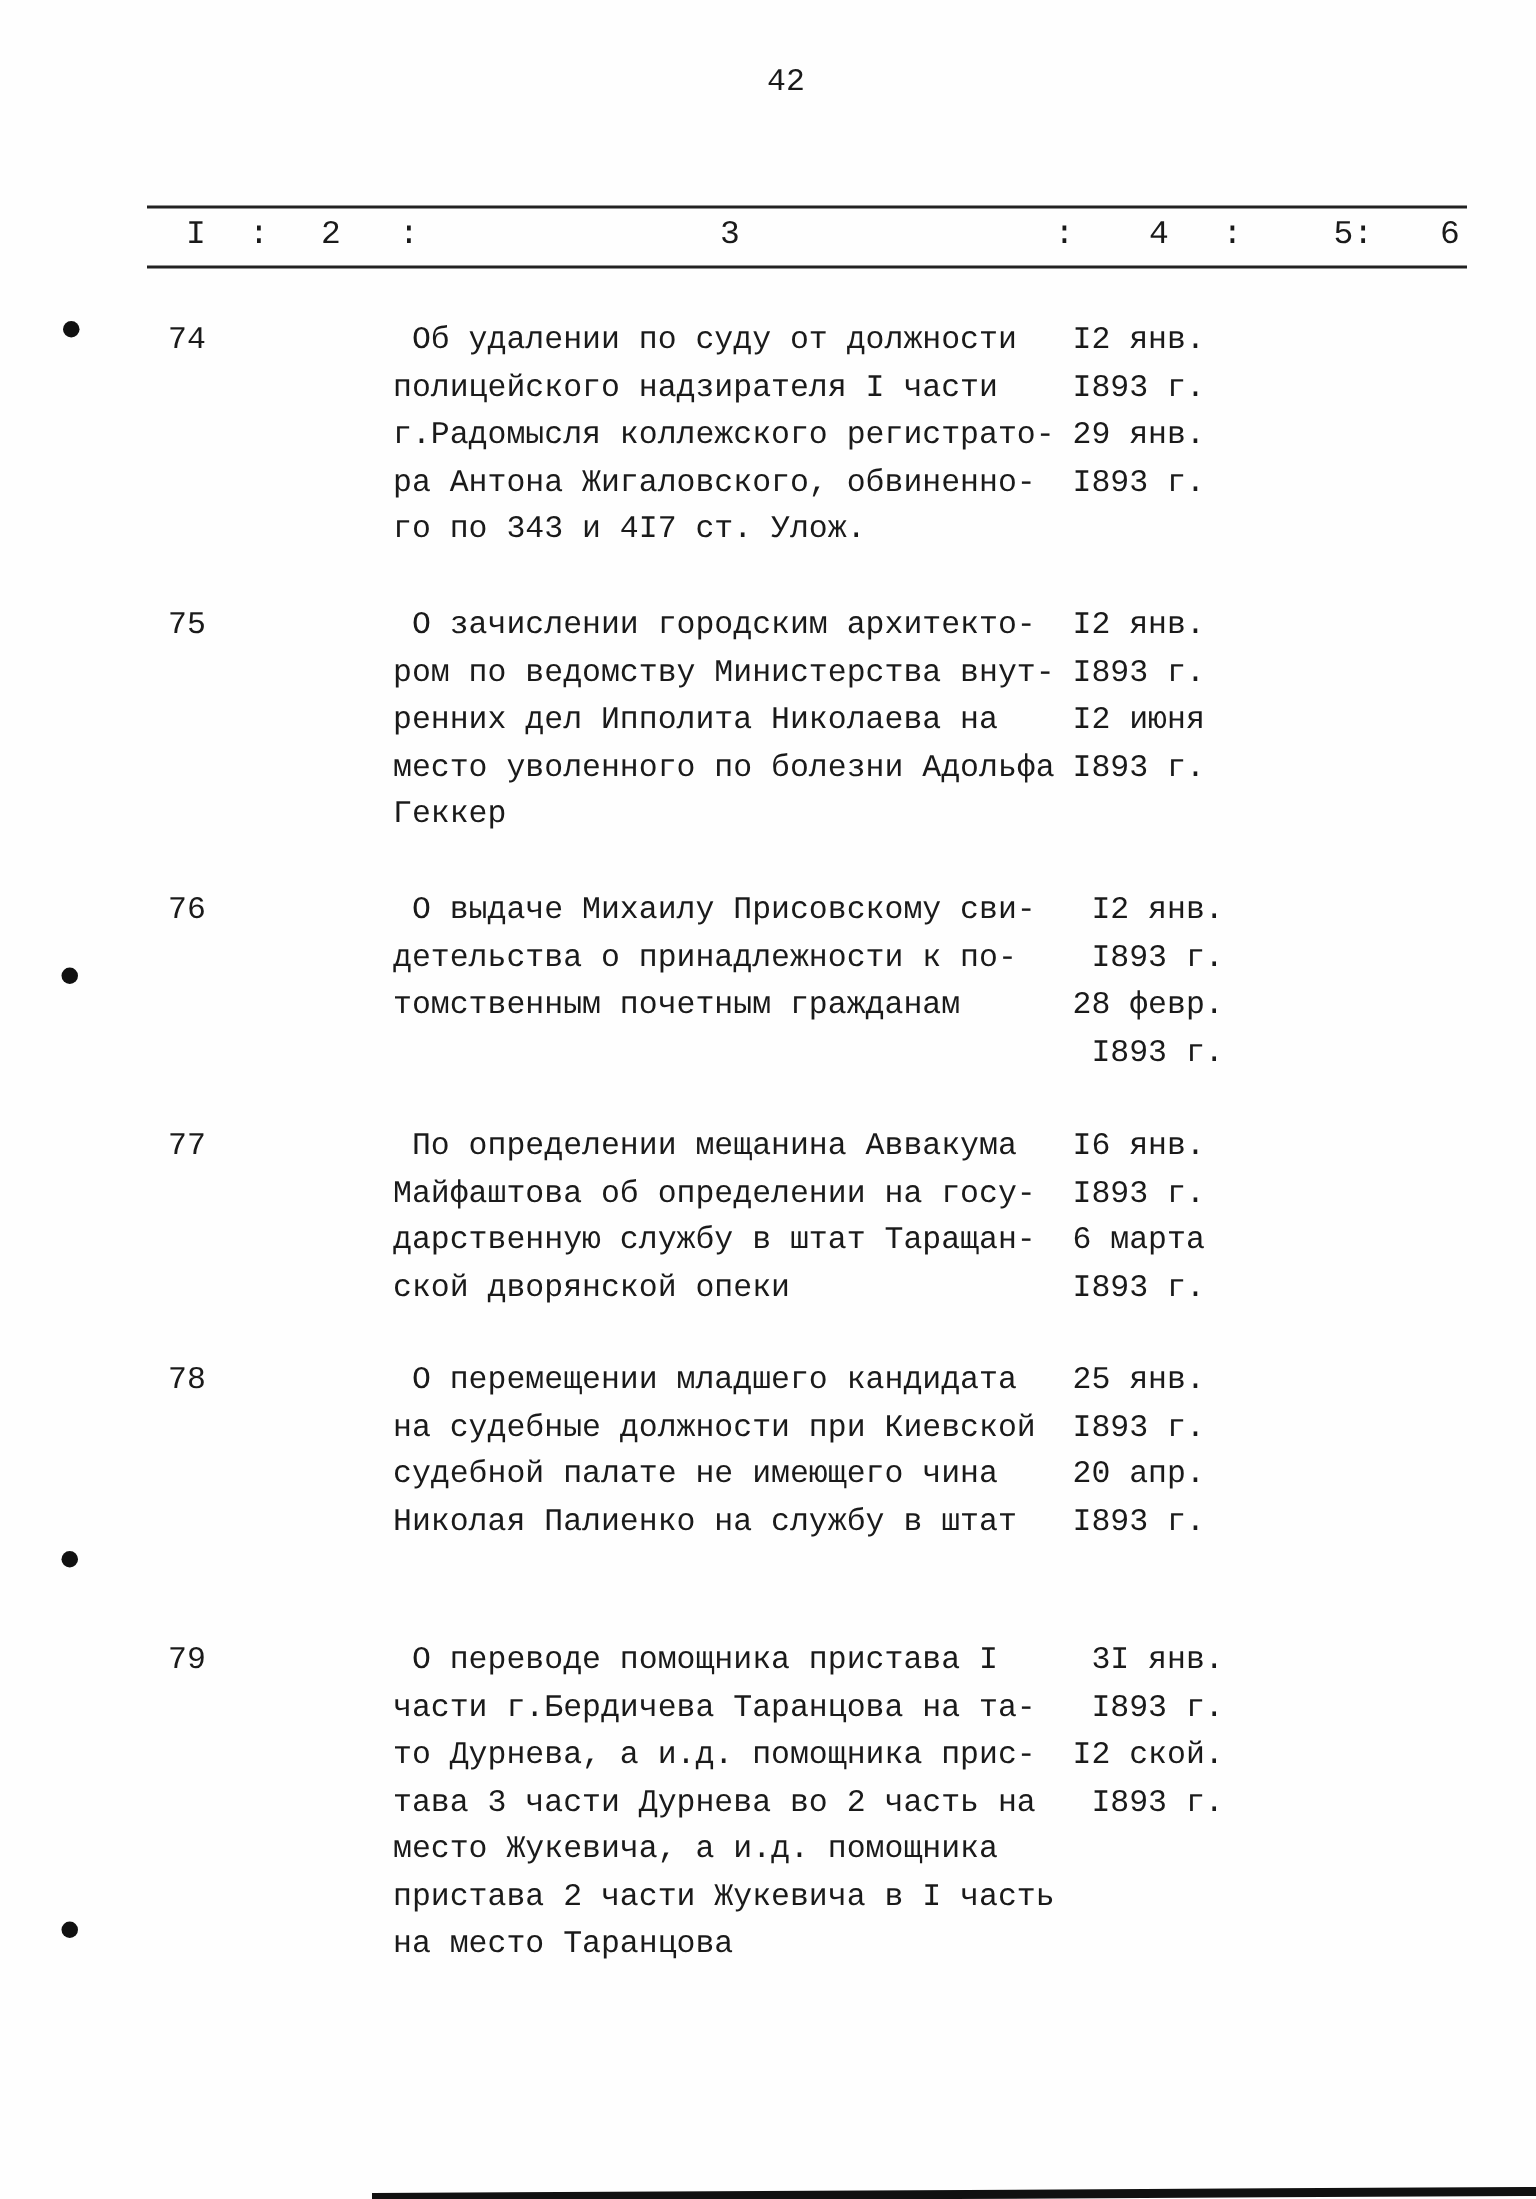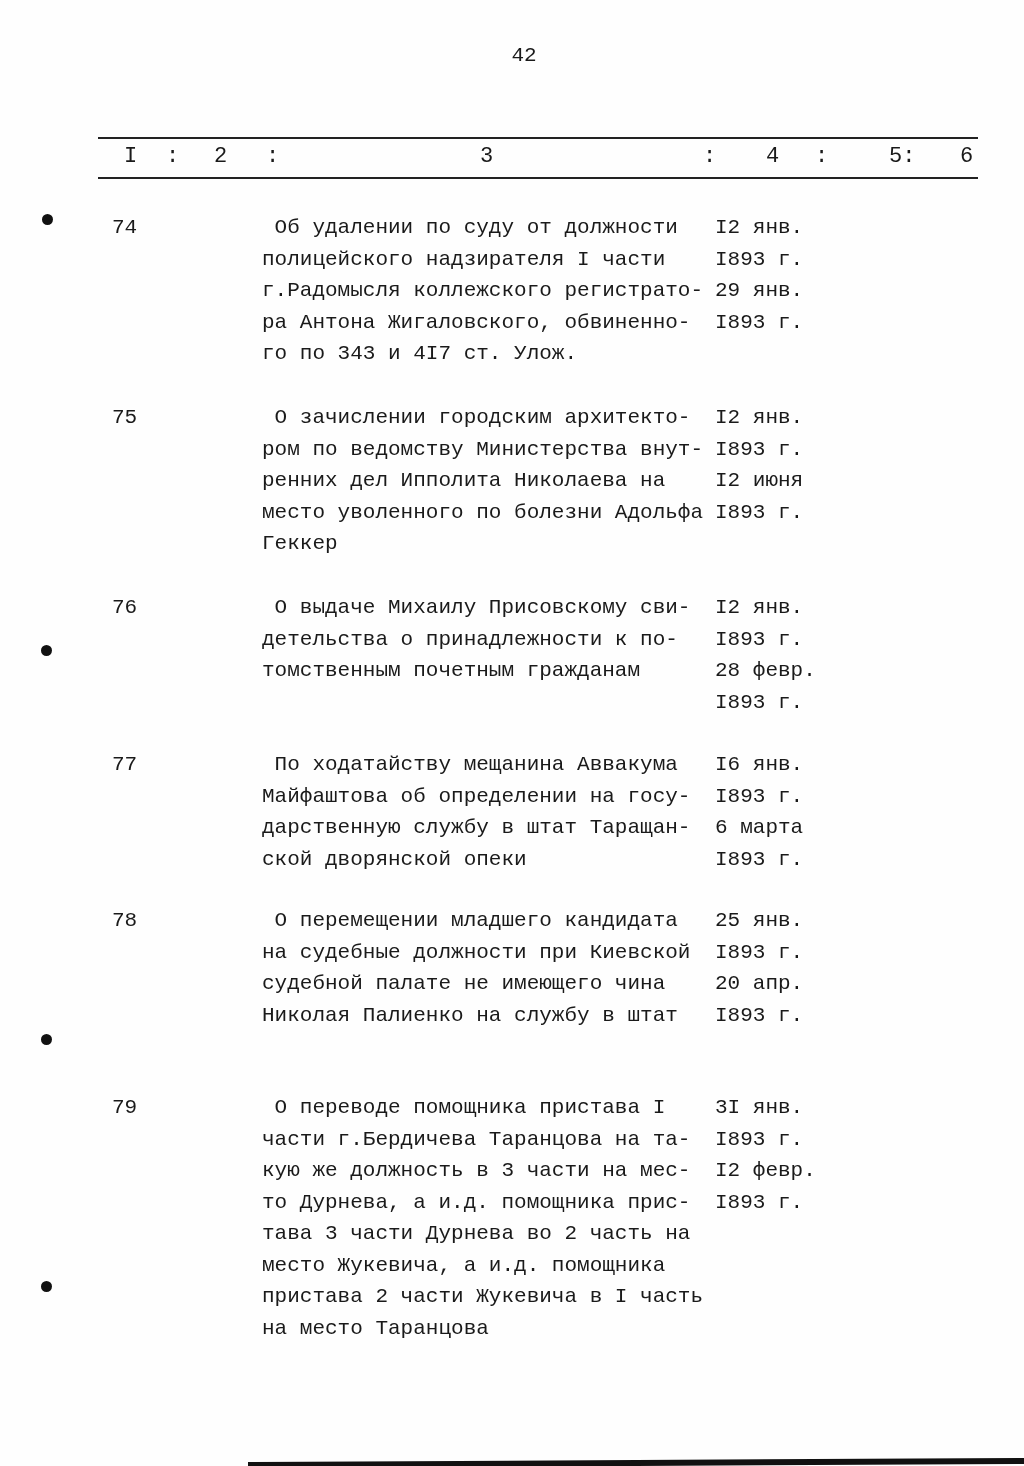--- a/index.html
+++ b/index.html
@@ -15,21 +15,21 @@
     }
     .rule.top { top: 137px; }
     .rule.bottom { top: 177px; }
     .header-row { position: absolute; top: 144px; left: 0; width: 1024px; height: 30px; font-size: 22px; }
     .header-row span { position: absolute; }
     .entry { position: absolute; left: 0; width: 1024px; font-size: 21px; line-height: 31.5px; }
     .entry .num { position: absolute; left: 112px; top: 0; font-family: Liberation Mono, monospace; }
     .entry .desc { position: absolute; left: 262px; top: 0; width: 450px; font-family: Liberation Mono, monospace; }
     .entry .desc .line { display: block; white-space: pre; }
     .entry .dates { position: absolute; left: 715px; top: 0; }
-    .entry .dates .line { display: block; white-space: pre; }
+    .entry .dates .line { display: block; white-space: pre; text-align: right; }
     .punch { position: absolute; width: 11px; height: 11px; border-radius: 50%; background: #111; }
     .bottom-edge {
       position: absolute; left: 248px; top: 1460px; width: 776px; height: 6px; background: #111;
       transform: skewY(-0.3deg);
     }
   </style>
 </head>
 <body>
 
 <div class="page-number">42</div>
@@ -94,21 +94,21 @@
     <span class="line">I2 янв.</span>
     <span class="line">I893 г.</span>
     <span class="line">28 февр.</span>
     <span class="line">I893 г.</span>
   </div>
 </div>
 
 <div class="entry" style="top:749px">
   <span class="num">77</span>
   <div class="desc">
-    <span class="line"> По ходатайству мещанина Аввакума</span>
+    <span class="line"> По определении мещанина Аввакума</span>
     <span class="line">Майфаштова об определении на госу-</span>
     <span class="line">дарственную службу в штат Таращан-</span>
     <span class="line">ской дворянской опеки</span>
   </div>
   <div class="dates">
     <span class="line">I6 янв.</span>
     <span class="line">I893 г.</span>
     <span class="line">6 марта</span>
     <span class="line">I893 г.</span>
   </div>
@@ -128,31 +128,30 @@
     <span class="line">20 апр.</span>
     <span class="line">I893 г.</span>
   </div>
 </div>
 
 <div class="entry" style="top:1092px">
   <span class="num">79</span>
   <div class="desc">
     <span class="line"> О переводе помощника пристава I</span>
     <span class="line">части г.Бердичева Таранцова на та-</span>
-    <span class="line">кую же должность в 3 части на мес-</span>
     <span class="line">то Дурнева, а и.д. помощника прис-</span>
     <span class="line">тава 3 части Дурнева во 2 часть на</span>
     <span class="line">место Жукевича, а и.д. помощника</span>
     <span class="line">пристава 2 части Жукевича в I часть</span>
     <span class="line">на место Таранцова</span>
   </div>
   <div class="dates">
     <span class="line">3I янв.</span>
     <span class="line">I893 г.</span>
-    <span class="line">I2 февр.</span>
+    <span class="line">I2 ской.</span>
     <span class="line">I893 г.</span>
   </div>
 </div>
 
 <div class="punch" style="left:42px; top:214px"></div>
 <div class="punch" style="left:41px; top:645px"></div>
 <div class="punch" style="left:41px; top:1034px"></div>
 <div class="punch" style="left:41px; top:1281px"></div>
 
 <div class="bottom-edge"></div>

